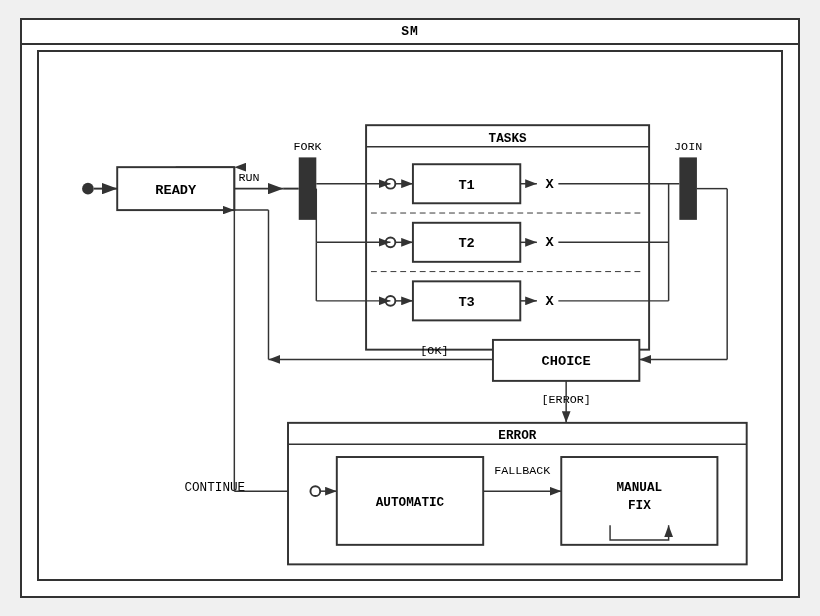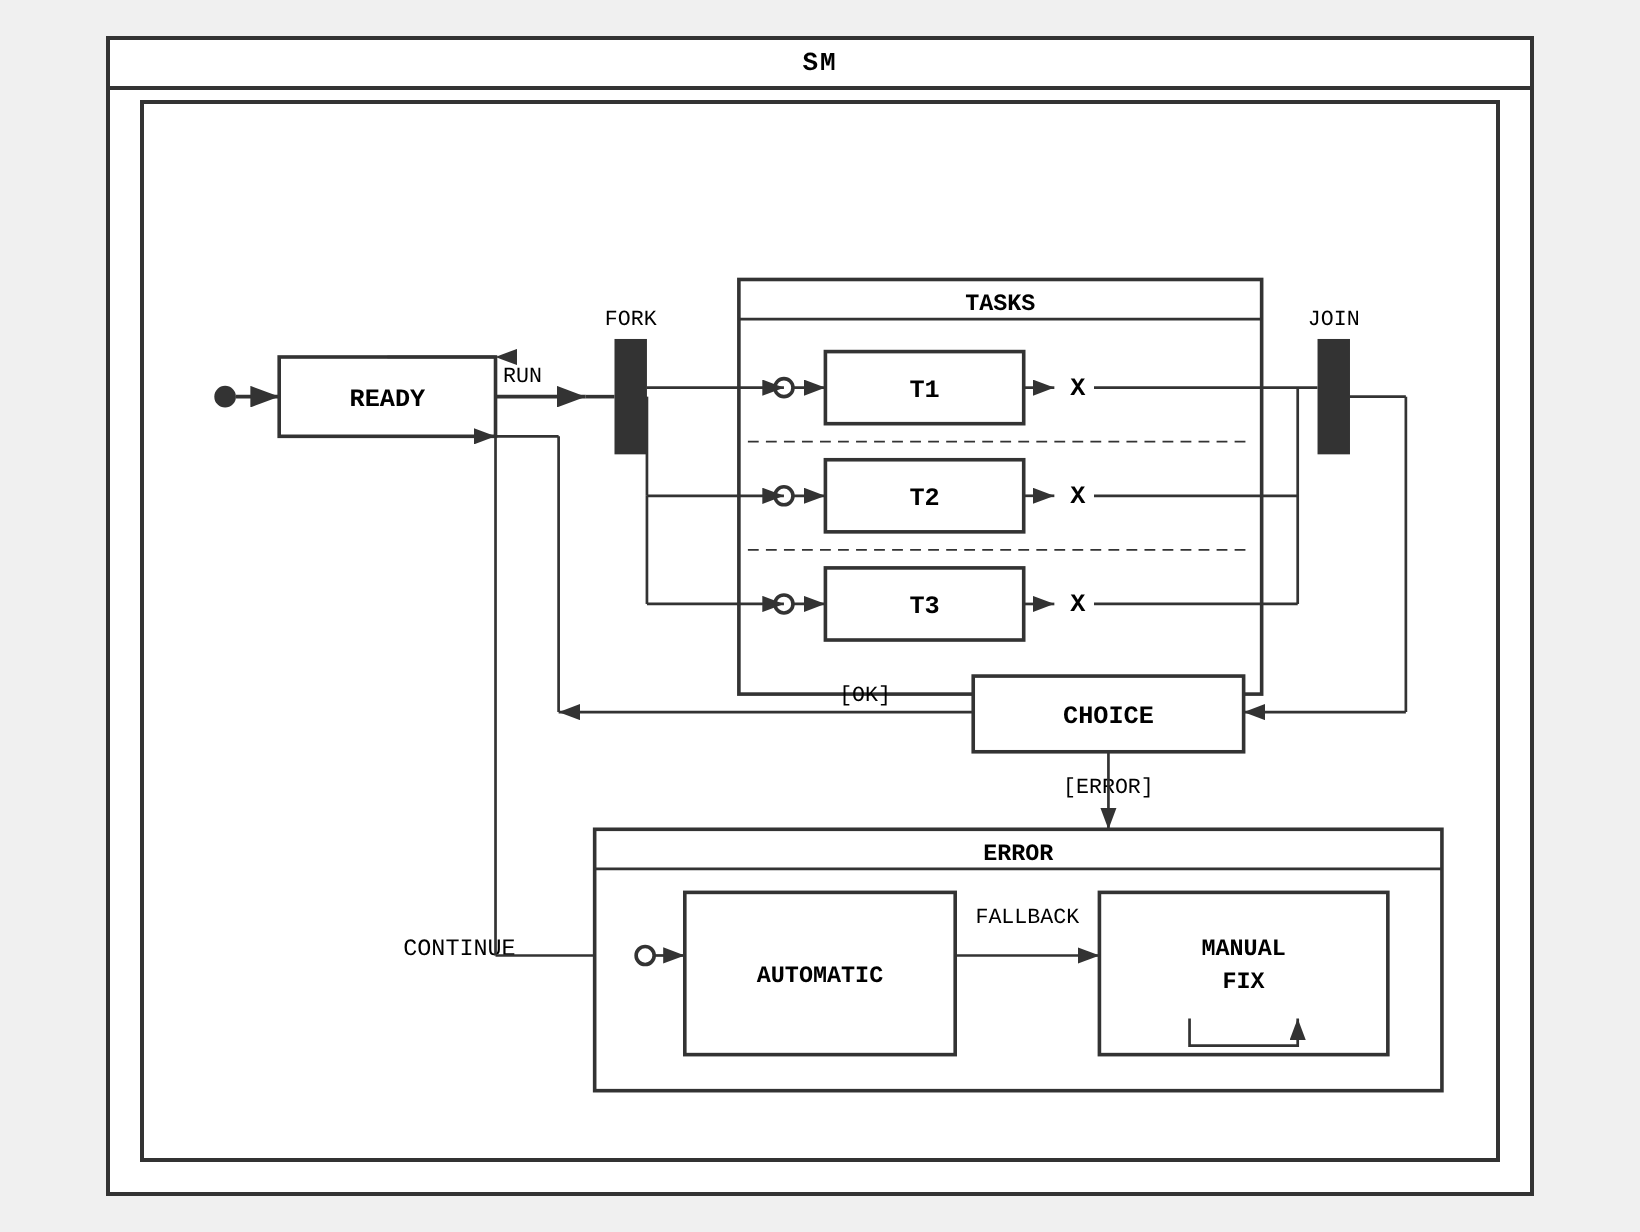--- a/index.html
+++ b/index.html
@@ -8,21 +8,21 @@
       display: flex;
       justify-content: center;
       align-items: center;
       width: 820px;
       height: 616px;
       font-family: 'Courier New', Courier, monospace;
     }
     .outer-container {
       background: white;
       border: 2px solid #333;
-      width: 714px;
+      width: 780px;
       height: 580px;
       position: relative;
     }
     .outer-title {
       text-align: center;
       font-size: 13px;
       font-weight: bold;
       padding: 4px 0;
       letter-spacing: 1px;
       border-bottom: 2px solid #333;

